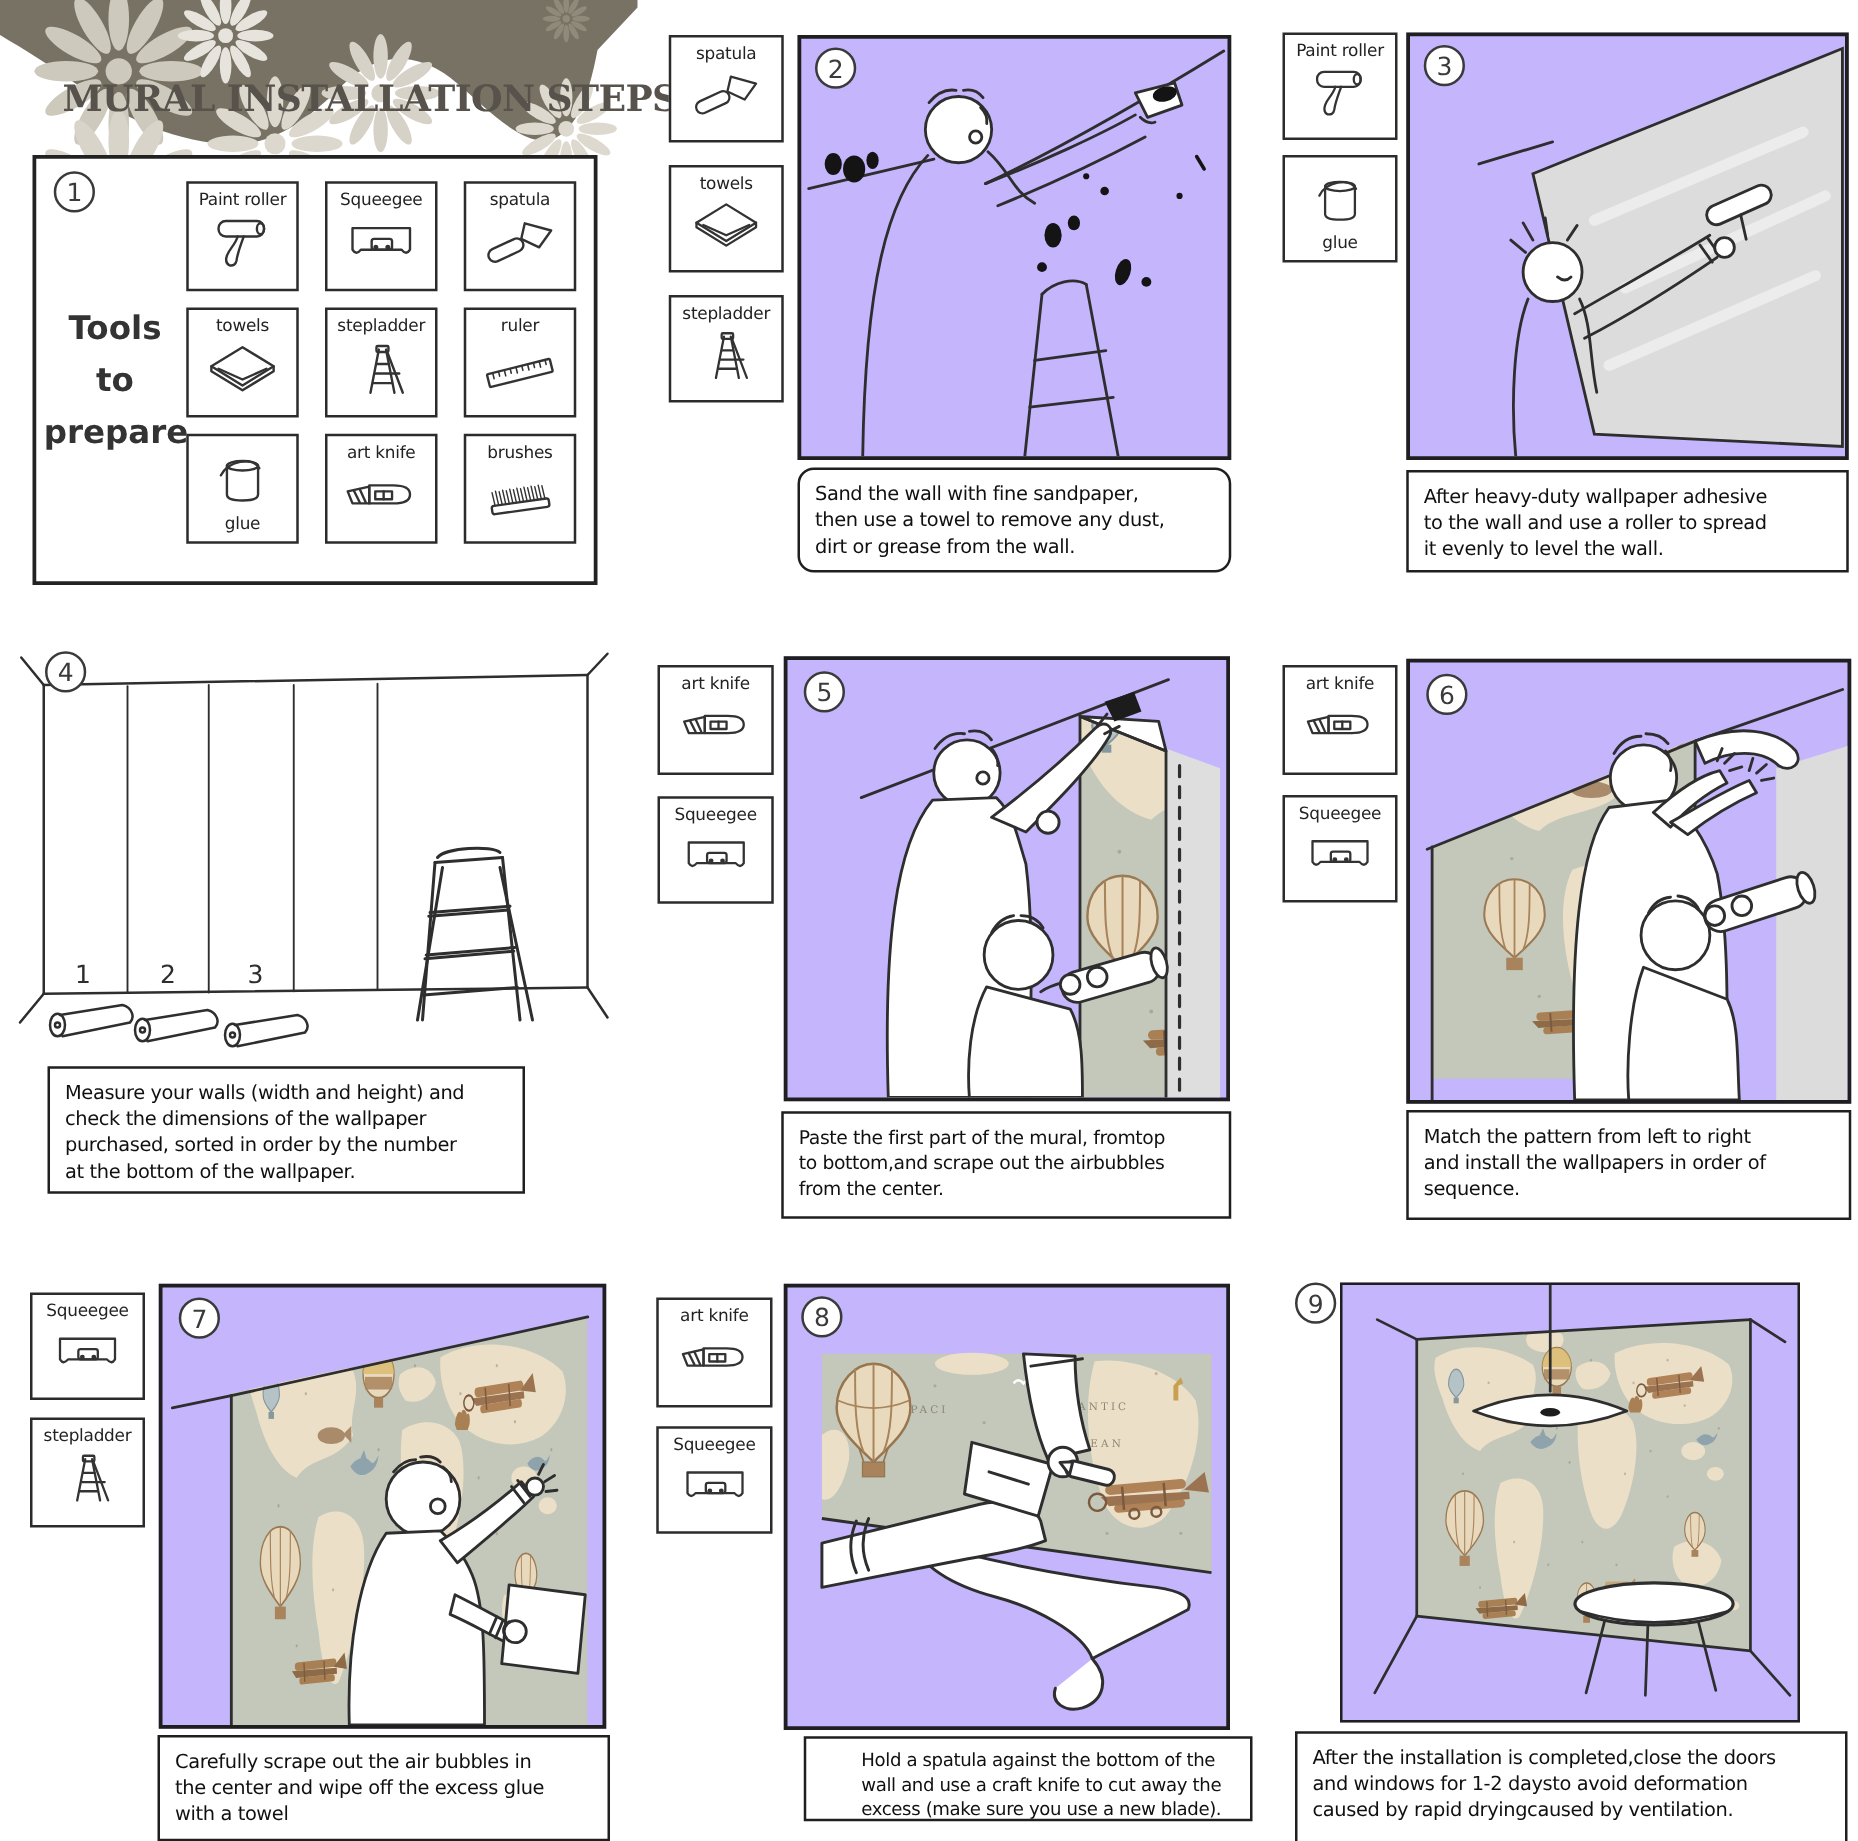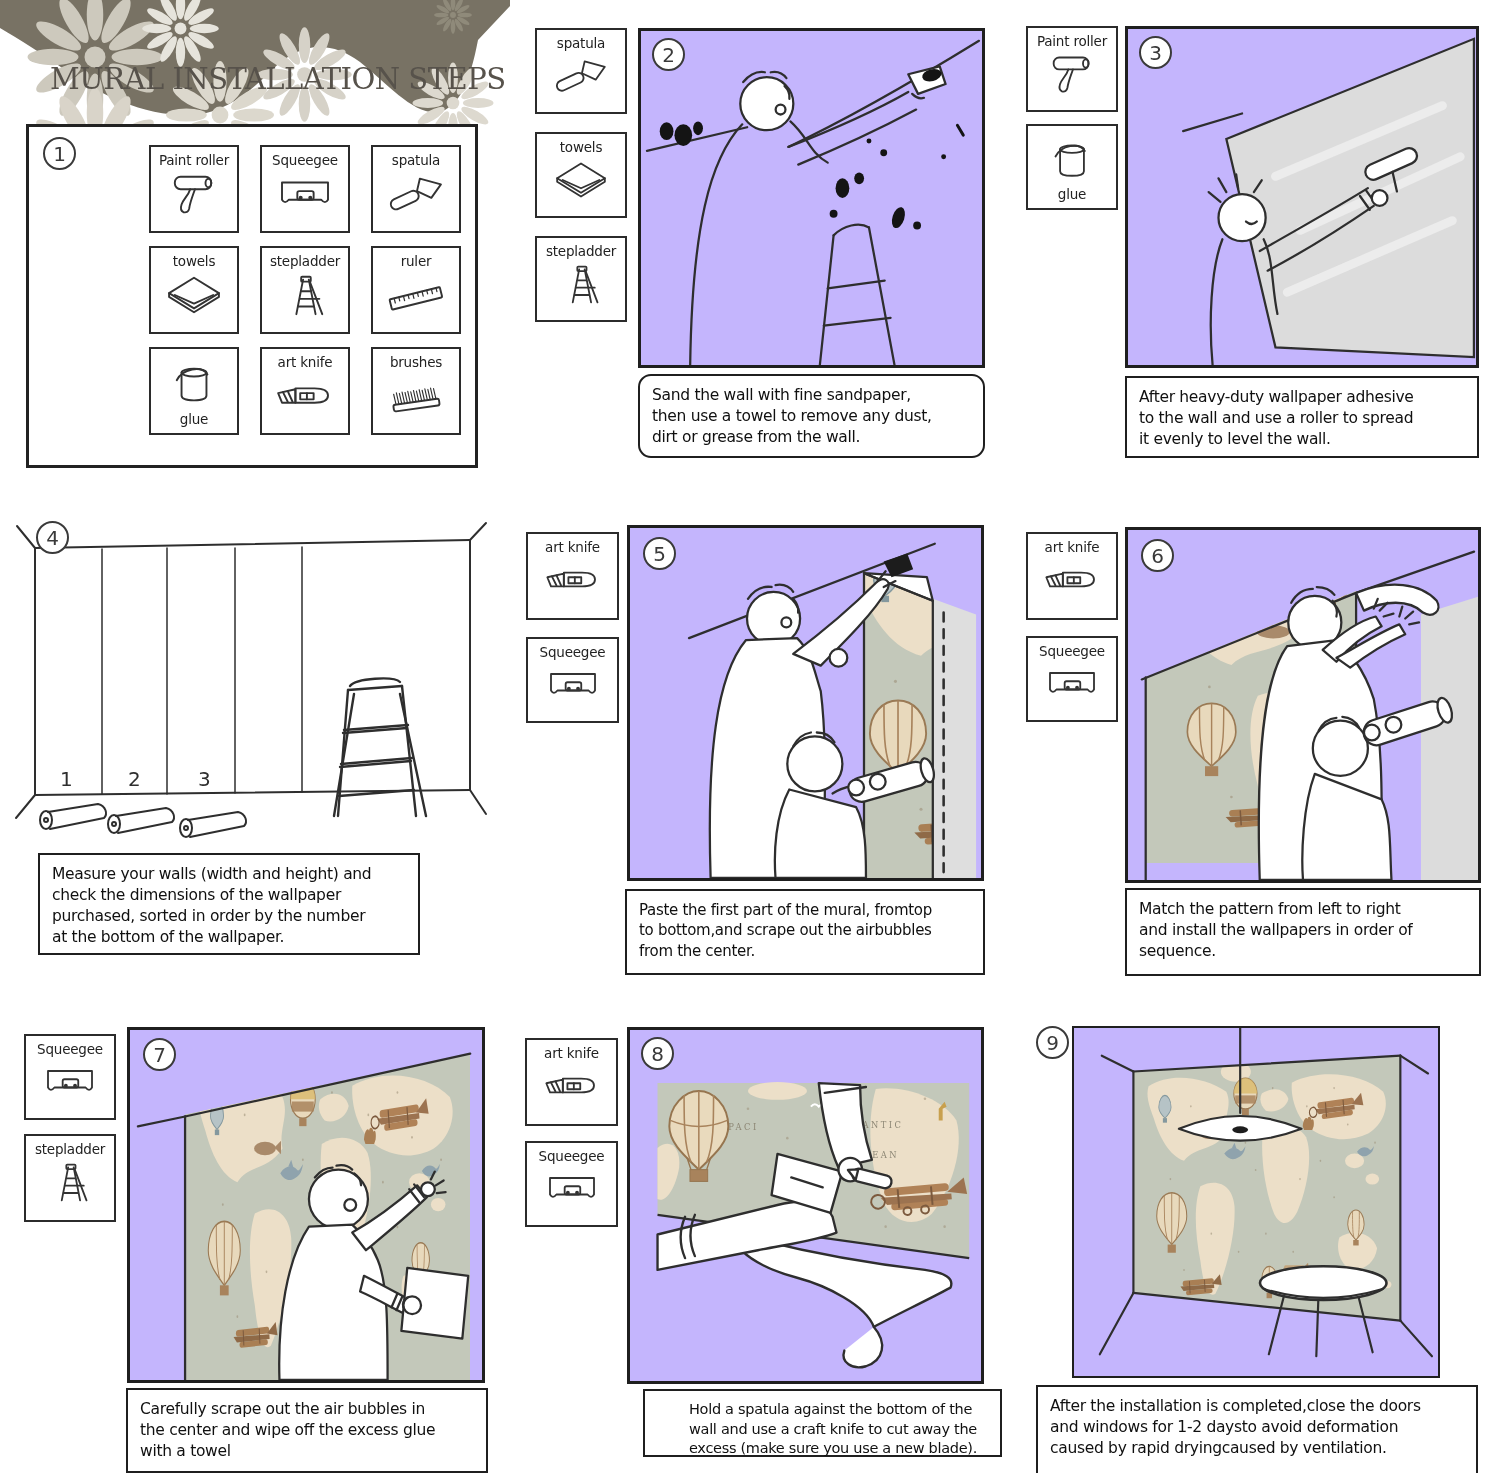--- a/index.html
+++ b/index.html
@@ -1,19 +1,19 @@
 <!DOCTYPE html>
 <html><head>
 <meta charset="utf-8">
 <style>
   html,body{margin:0;padding:0;background:#fff;}
   body{width:1486px;height:1473px;position:relative;overflow:hidden;
        font-family:"DejaVu Sans",sans-serif;color:#222;}
   .abs{position:absolute;}
-  .title{font-family:"DejaVu Serif",serif;font-weight:normal;font-size:29px;
+  .title{font-family:"DejaVu Serif",serif;font-weight:bold;font-size:29px;
          color:#57524b;letter-spacing:-0.5px;white-space:nowrap;}
   .badge{width:33px;height:33px;border:2px solid #3a3a3a;border-radius:50%;
          display:flex;align-items:center;justify-content:center;
          font-size:20px;color:#3a3a3a;background:#fff;box-sizing:border-box;z-index:5;}
   .panel{border:3px solid #1f1f1f;background:#c4b5fd;box-sizing:border-box;}
   .panel svg.scene{display:block;width:100%;height:100%;}
   .caption{border:2.5px solid #1f1f1f;background:#fff;box-sizing:border-box;
            padding:9px 12px;font-size:15.5px;letter-spacing:-0.3px;line-height:1.35;
            white-space:pre-line;color:#101010;}
   .cap-sm5{font-size:15px;}
@@ -271,20 +271,25 @@
 <svg class="abs flower" style="left:408px;top:58px;color:#ddd9cf" width="90" height="90">
     <use href="#flower-burst"></use>
   </svg>
 <svg class="abs flower" style="left:432px;top:-6px;color:#8f8a7a" width="42" height="42">
     <use href="#flower-burst"></use>
   </svg>
 <div class="abs title" style="left:50px;top:62px;">MURAL INSTALLATION STEPS</div>
 
 <div class="abs" style="left:26px;top:124px;width:452px;height:344px;border:3px solid #222;background:#fff;box-sizing:border-box;">
   <div class="abs badge" style="left:14px;top:10px;">1</div>
+  <div class="abs heading" style="left:6px;top:116px;width:114px;">
+    <div>Tools</div>
+    <div>to</div>
+    <div>prepare</div>
+  </div>
   <div class="abs tools-grid" style="left:120px;top:18px;">
     <div class="tile">
       <span class="tl">Paint roller</span>
       <svg class="ticon" width="62" height="46" viewBox="0 0 64 48">
           <use href="#icon-paint-roller"></use>
         </svg>
     </div>
     <div class="tile">
       <span class="tl">Squeegee</span>
       <svg class="ticon" width="62" height="46" viewBox="0 0 64 48">

